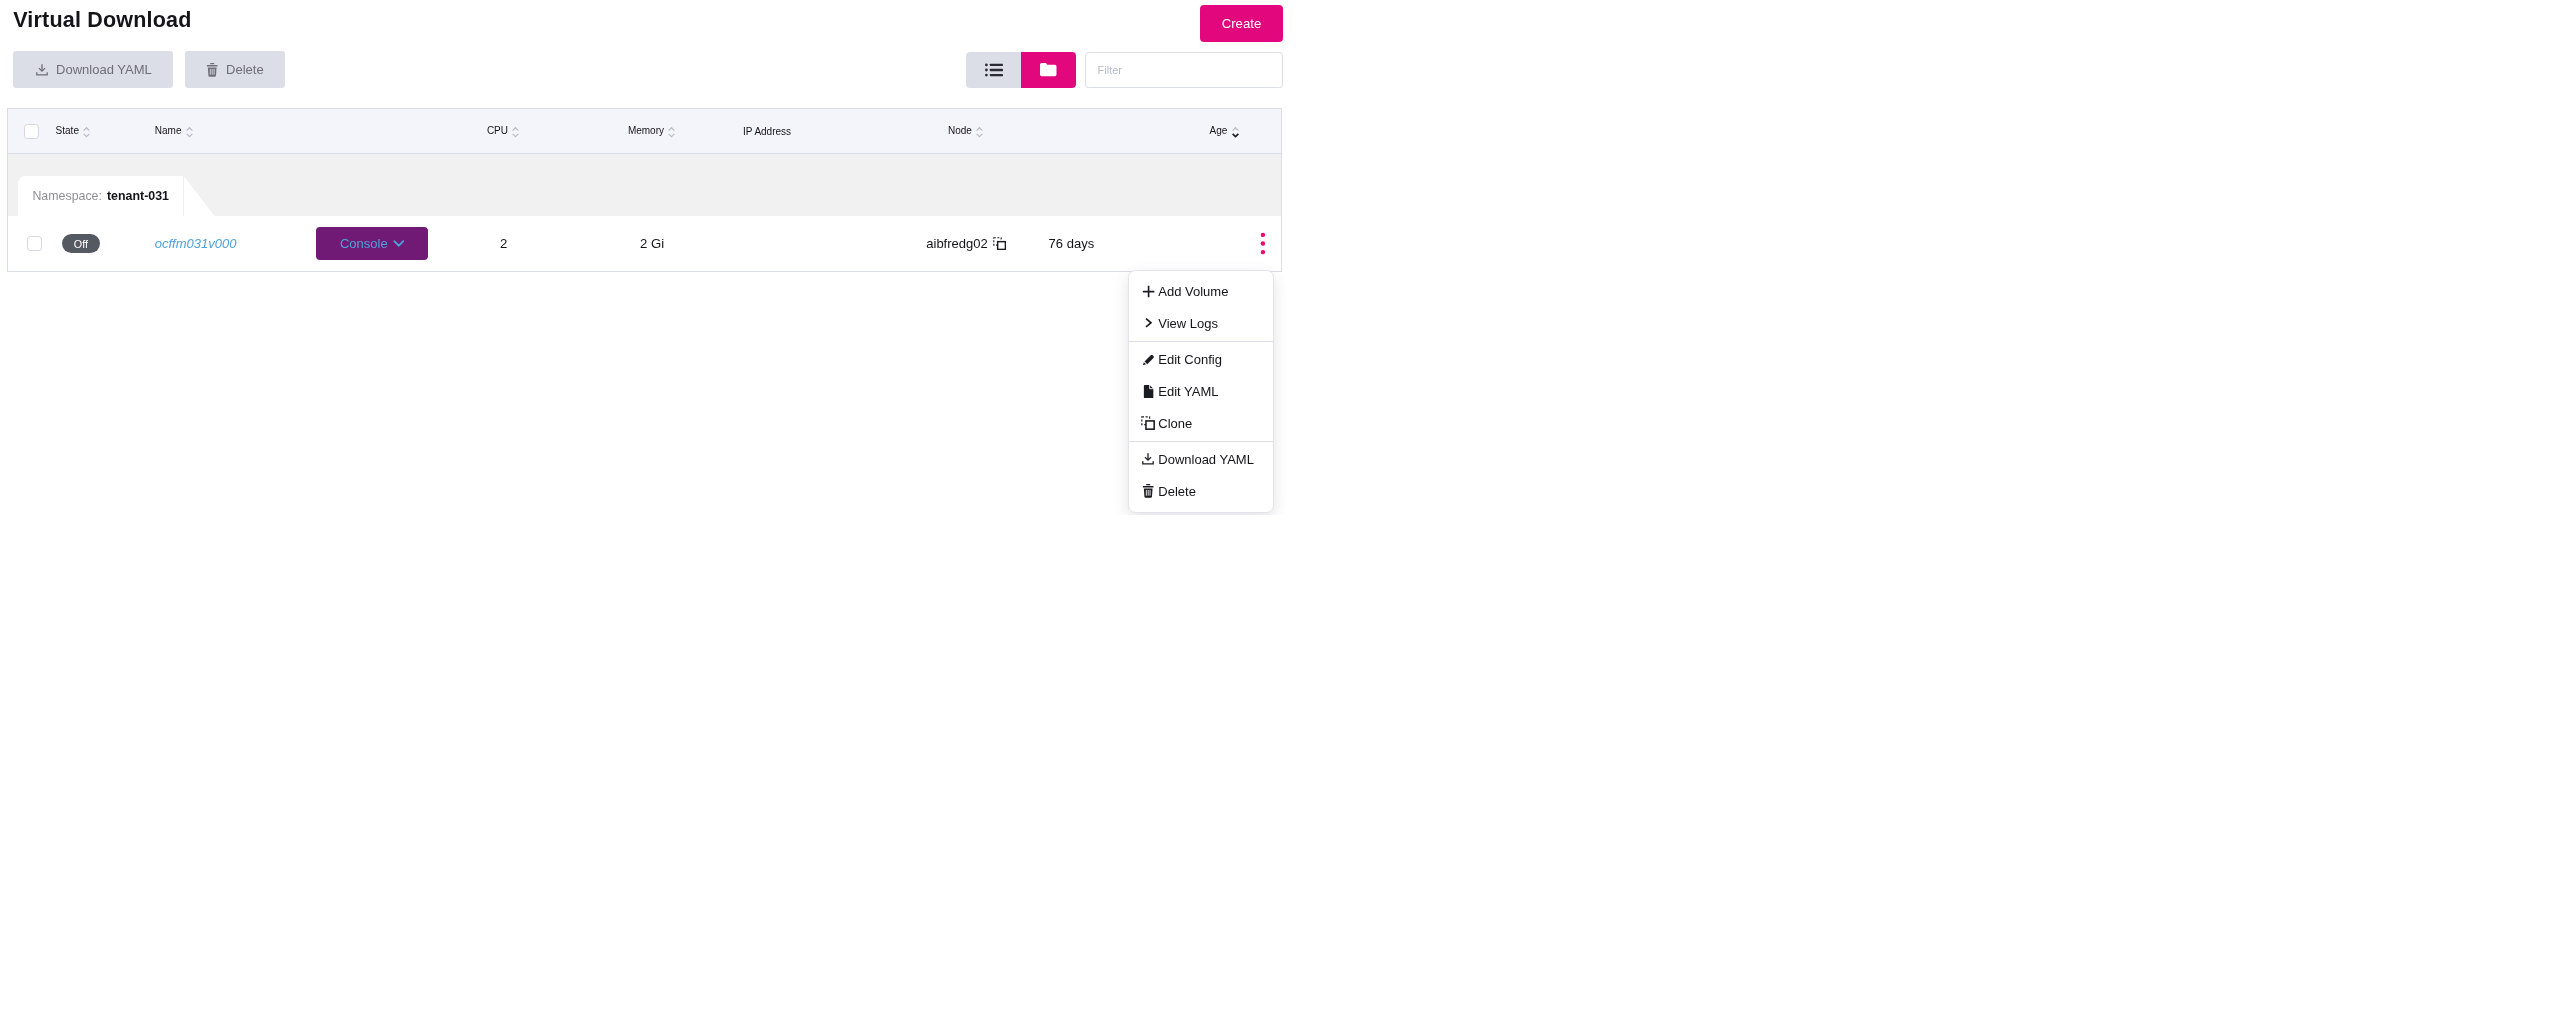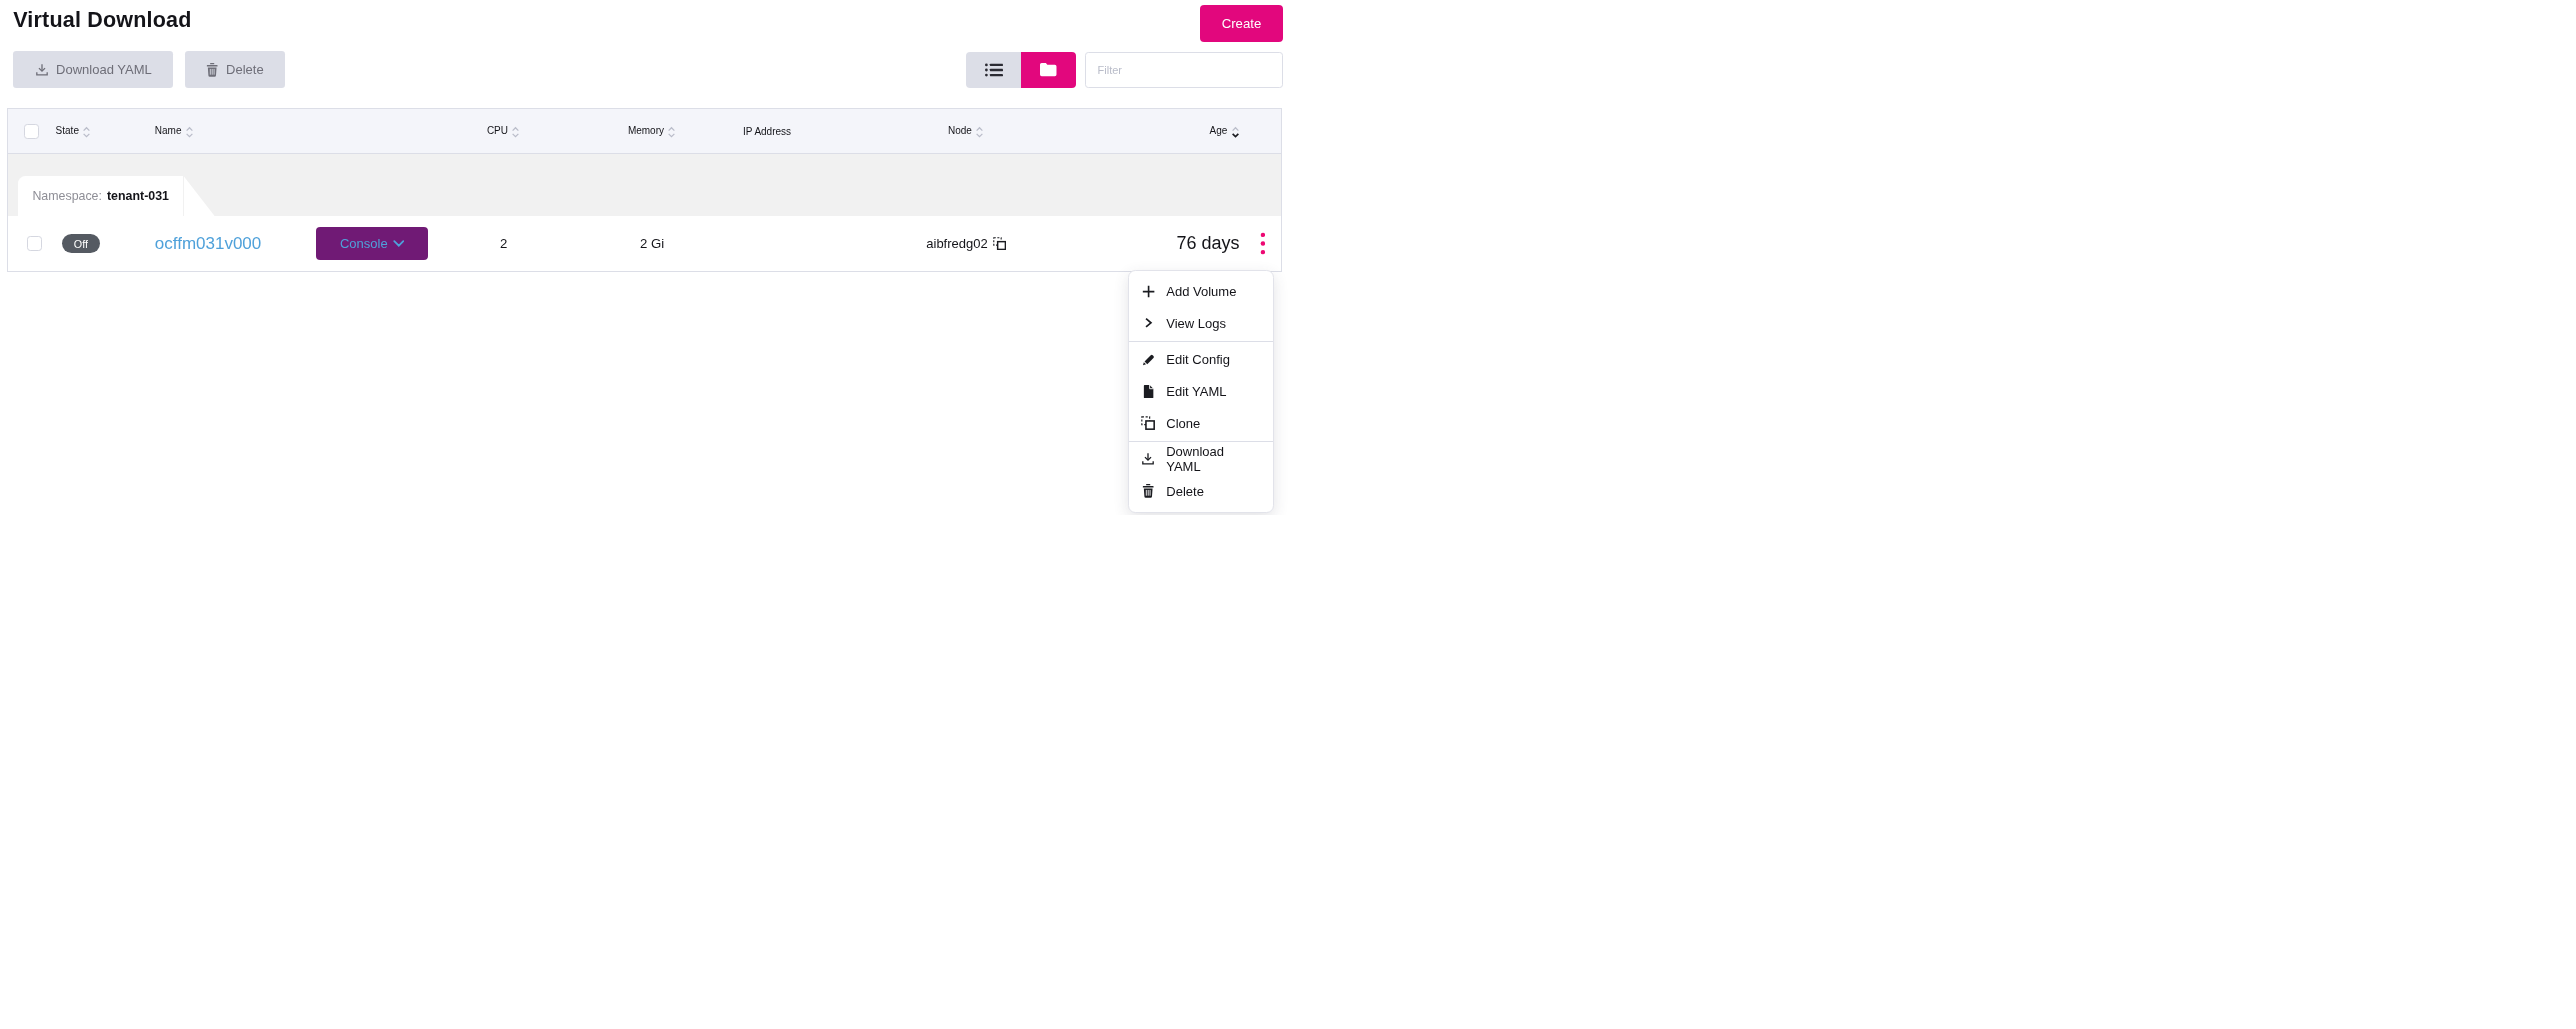--- a/index.html
+++ b/index.html
@@ -85,43 +85,43 @@
     position:absolute;left:176px;bottom:0;width:31px;height:40px;background:#fff;
     clip-path:polygon(0 0,100% 100%,0 100%);
   }
   
   .data-row{height:55px;background:#fff;font-size:13.2px;}
   .badge-off{
     display:inline-block;margin-left:6.6px;background:#555a62;color:#fff;
     font-size:10.8px;padding:3.3px 11.6px;border-radius:10.8px;
   }
   .state-cell{display:flex;align-items:center;}
-  .name-link{padding-left:13.2px;color:var(--link);font-size:17px;text-decoration:none;cursor:pointer;}
+  .name-link{padding-left:13.2px;color:var(--link);font-size:13px;text-decoration:none;cursor:pointer;font-style:italic;}
   .console-cell{display:flex;justify-content:center;}
   .console-btn{
     width:112px;height:33px;background:#701a75;border:none;border-radius:4.1px;
     color:var(--link);font-size:13px;font-family:inherit;
     display:flex;align-items:center;justify-content:center;gap:5px;cursor:pointer;
   }
   .cell-center{text-align:center;}
-  .cell-right{text-align:right;padding-right:5px;font-size:18px;}
+  .cell-right{padding-right:5px;font-size:13px;}
   .node-cell{display:flex;align-items:center;justify-content:center;gap:5px;font-size:13px;}
   .copy-icon{display:inline-flex;cursor:pointer;}
   .kebab-btn{
     width:25px;height:28px;border:none;background:transparent;cursor:pointer;
     display:flex;align-items:center;justify-content:center;
   }
   
   .context-menu{
     position:absolute;left:1128px;top:270px;width:146px;
     background:#fff;border:0.8px solid #e2e3ea;border-radius:7.4px;
     box-shadow:0 5px 15px rgba(60,60,80,.14);padding:4.1px 0;
   }
   .menu-item{
-    height:32px;display:flex;align-items:center;gap:10px;padding:0 11.6px;
+    height:32px;display:flex;align-items:center;gap:2px;padding:0 11.6px;
     font-size:13px;color:var(--text);cursor:pointer;
   }
   .menu-item .mi-icon{width:15.7px;display:flex;justify-content:center;align-items:center;color:#1b1c21;}
   .menu-divider{height:0.8px;background:var(--border);margin:1.7px 0;}
 </style>
 </head>
 <body>
 
 <h1 class="page-title">Virtual Download</h1>
 

